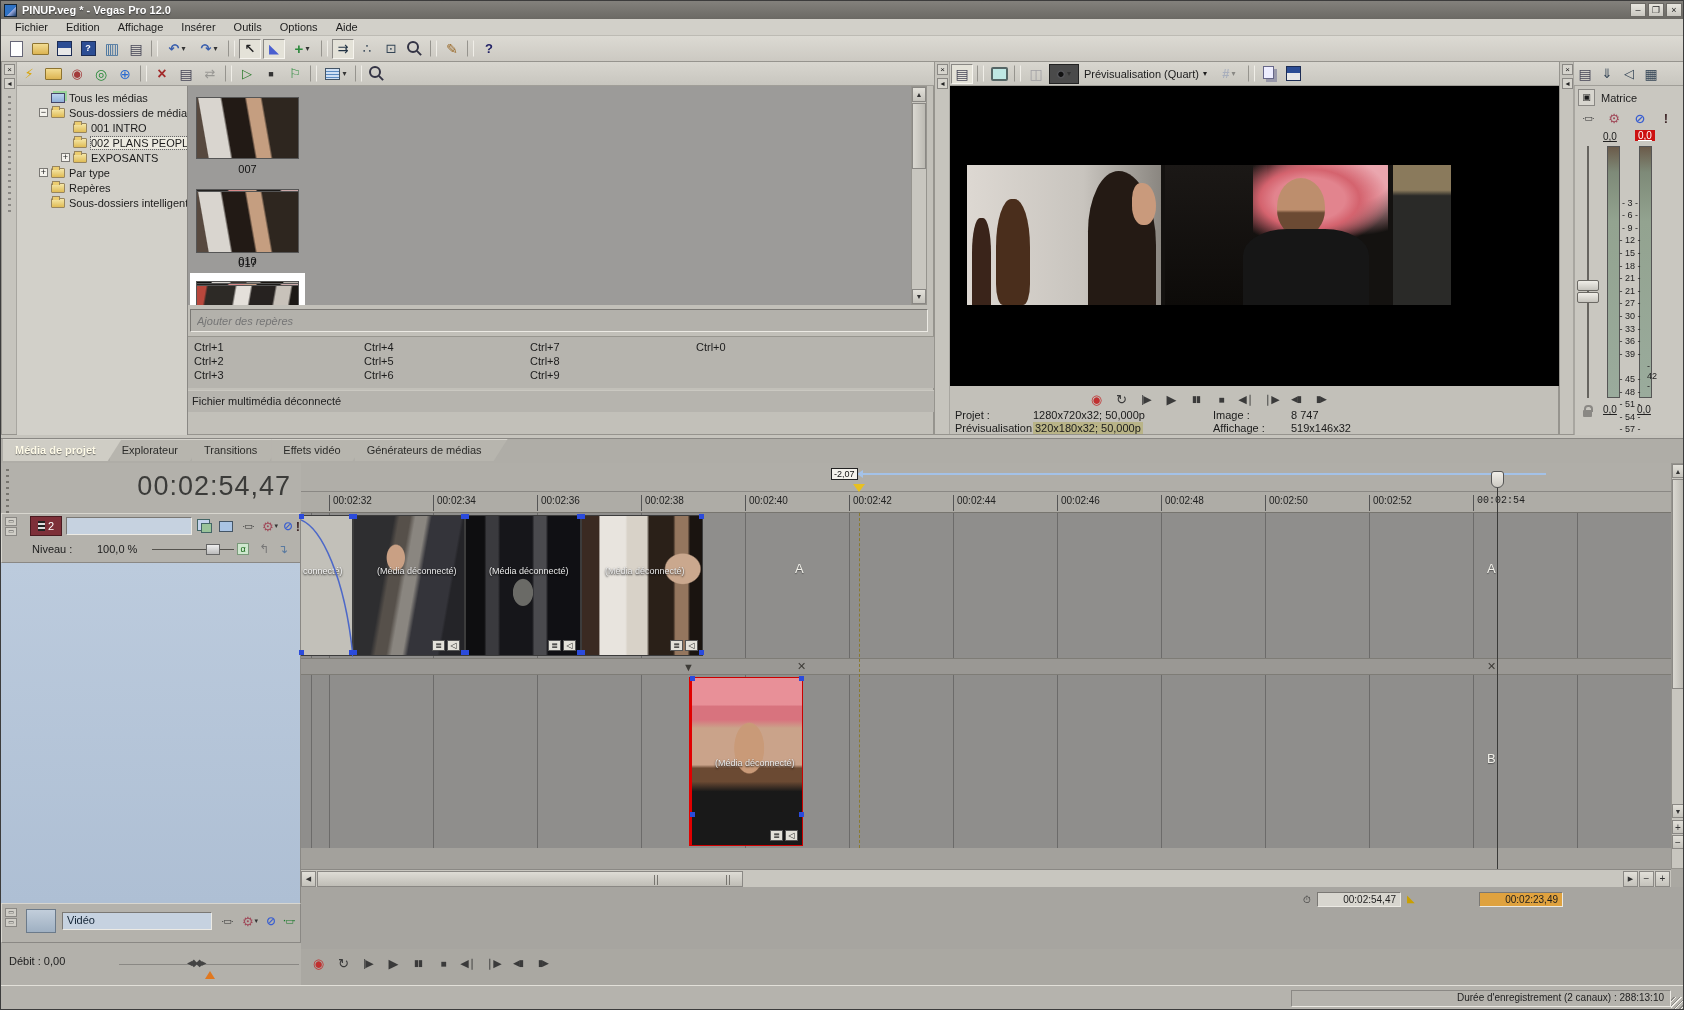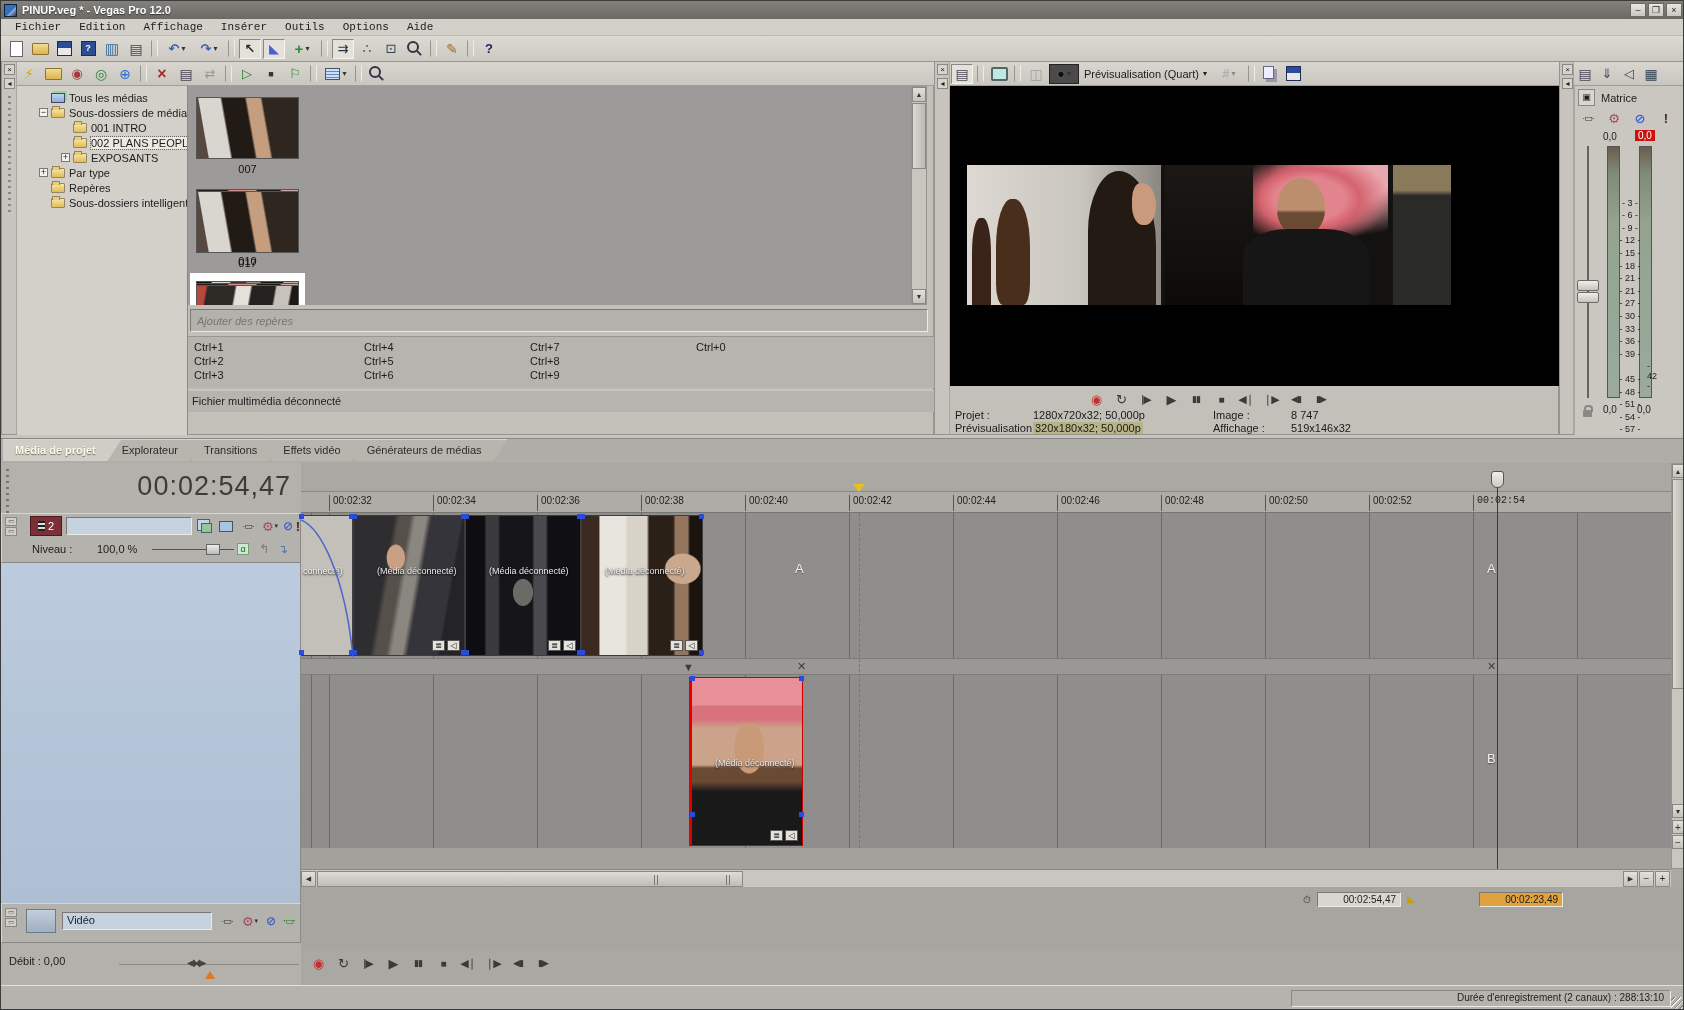--- a/index.html
+++ b/index.html
@@ -7,21 +7,21 @@
   #app{position:relative;width:1684px;height:1010px;background:#c6c4bd;overflow:hidden;border:1px solid #3c3c3c;font-size:11px;color:#1c1c1c;}
   .abs{position:absolute;}
 
   
   .titlebar{left:0;top:0;width:1684px;height:18px;background:linear-gradient(#83817c,#6b6964);color:#fff;display:flex;align-items:center;padding:0 3px;}
   .appicon{width:13px;height:13px;background:linear-gradient(135deg,#2f72c4 0 55%,#9ad 60%,#163a6a);border:1px solid #123;margin-right:5px;}
   .title{font-weight:bold;font-size:11px;text-shadow:0 1px 1px #333;}
   .winbtns{margin-left:auto;display:flex;gap:2px;}
   .wbtn{width:16px;height:14px;background:linear-gradient(#e8e6df,#c9c7c0);border:1px solid #6b6964;font-size:9px;text-align:center;line-height:12px;color:#222;}
   .menubar{left:0;top:18px;width:1684px;height:17px;background:#d2d0c9;display:flex;align-items:center;padding-left:6px;gap:2px;border-bottom:1px solid #bdbbb4;}
-  .menu-item{padding:1px 8px;font-family:Liberation Mono, monospace;}
+  .menu-item{padding:1px 8px;}
   .toolbar{left:0;top:35px;width:1684px;height:26px;background:linear-gradient(#dcdad3,#ccc9c2);display:flex;align-items:center;padding-left:3px;border-bottom:1px solid #96948e;}
   .tbi{position:relative;width:22px;height:20px;margin:0 1px;display:inline-flex;align-items:center;justify-content:center;font-size:13px;color:#333;border:1px solid transparent;}
   .tbi.pressed{background:#e4e2d8;border-color:#8a8884 #f6f4ee #f6f4ee #8a8884;}
   .tbi.sep{width:7px;border-left:1px solid #96948e;border-right:1px solid #f0eee8;height:17px;margin:0 3px;}
   .tbi.dd{width:30px;}
   .tbi.dd::after{content:"▾";font-size:8px;margin-left:2px;color:#333;}
   .tbi.gray{opacity:.45;}
 
   
   .ic-new-project::before{content:"";width:11px;height:14px;background:#fff;border:1px solid #667;}
@@ -130,21 +130,21 @@
   .infogrid span{position:absolute;white-space:nowrap;}
   .hl-chip{background:rgba(176,168,85,.5);padding:0 2px;}
 
   
   .mixbody{background:#c9c7c0;border-left:1px solid #a8a6a0;}
   .mixhdrbtn{position:absolute;width:17px;height:17px;border:1px solid #8a8884;background:#d8d6cf;font-size:9px;text-align:center;line-height:15px;}
   .meter{position:absolute;width:13px;background:linear-gradient(180deg,#6b5b4a 0,#7e8a78 10%,#93a390 30%,#9aab9c 100%);border:1px solid #555;}
   .mscale{position:absolute;left:44px;width:22px;text-align:center;font-size:9px;color:#222;}
   .mscale::before{content:"- ";}
   .mscale::after{content:" -";}
-  .mlabel{position:absolute;font-size:10px;color:#222;}
+  .mlabel{position:absolute;font-size:10px;color:#222;text-decoration:underline;}
   .redchip{background:#cc1111;color:#fff;padding:0 3px;}
   .fader-rail{position:absolute;width:2px;background:#66645f;}
   .fader-handle{position:absolute;width:22px;height:11px;background:linear-gradient(#f0eee8,#c6c4bd);border:1px solid #6b6964;border-radius:2px;}
   .locki{position:absolute;width:9px;height:7px;background:#8a8884;border-radius:1px;}
   .locki::before{content:"";position:absolute;left:1px;top:-5px;width:5px;height:5px;border:2px solid #8a8884;border-bottom:none;border-radius:4px 4px 0 0;}
 
   
   .bigtime{font-size:27px;color:#3b3b39;letter-spacing:1px;text-align:right;}
   .trackhdr{background:#b4b2ac;border:1px solid;border-color:#d8d6cf #8a8884 #8a8884 #d8d6cf;}
   .minb{position:absolute;width:12px;height:9px;border:1px solid #8a8884;background:#d0cec7;font-size:6px;line-height:7px;text-align:center;color:#444;}
@@ -569,20 +569,24 @@
     <div class="abs" style="left:0;top:480px;width:300px;height:42px;">
       <span class="abs" style="left:8px;top:12px;">Débit : 0,00</span>
       <span class="abs" style="left:118px;top:21px;width:180px;height:1px;background:#8a8884;"></span>
       <span class="ratediamond" style="left:186px;top:14px;">◂◆◆▸</span>
       <span class="warntri" style="left:204px;top:28px;"></span>
     </div>
   </div>
 
   <div class="abs" style="left:300px;top:462px;width:1384px;height:522px;background:#aaa8a2;">
 
+    <div class="abs" style="left:0;top:0;width:1370px;height:28px;background:#b0aea8;">
+      <span class="mkline" style="left:562px;top:10px;width:683px;"></span>
+      <span class="mkbox" style="left:530px;top:5px;">-2,07</span>
+    </div>
 
     <div class="ruler abs" style="left:0;top:28px;width:1370px;height:22px;">
       <span class="rlabel" style="left: 28px;">00:02:32</span>
         <span class="rlabel" style="left: 132px;">00:02:34</span>
         <span class="rlabel" style="left: 236px;">00:02:36</span>
         <span class="rlabel" style="left: 340px;">00:02:38</span>
         <span class="rlabel" style="left: 444px;">00:02:40</span>
         <span class="rlabel" style="left: 548px;">00:02:42</span>
         <span class="rlabel" style="left: 652px;">00:02:44</span>
         <span class="rlabel" style="left: 756px;">00:02:46</span>

